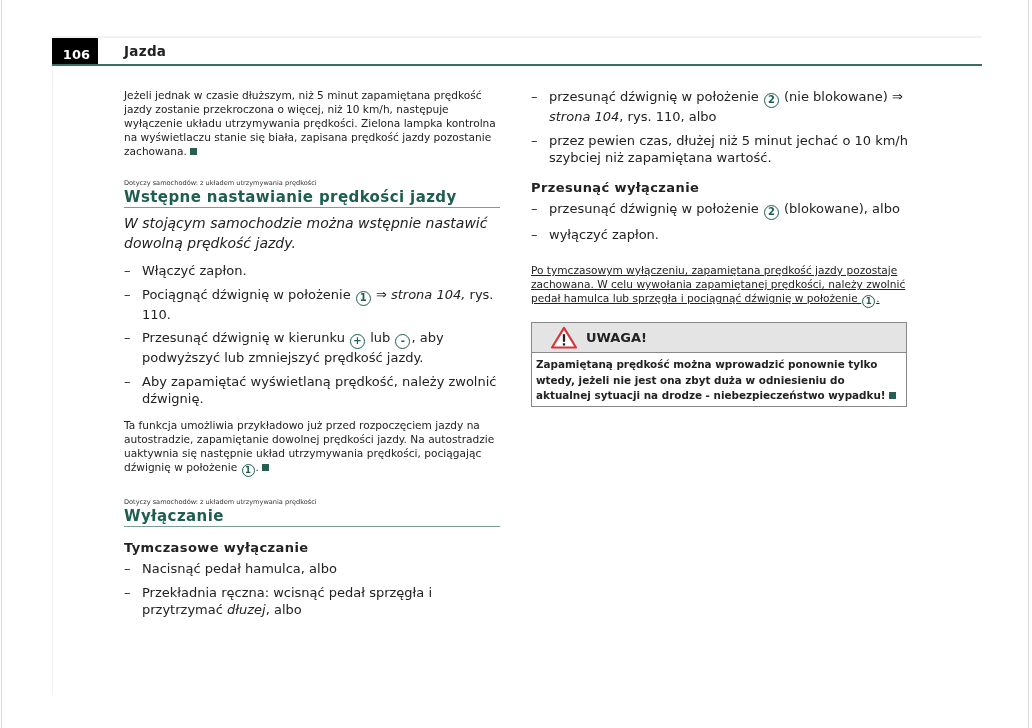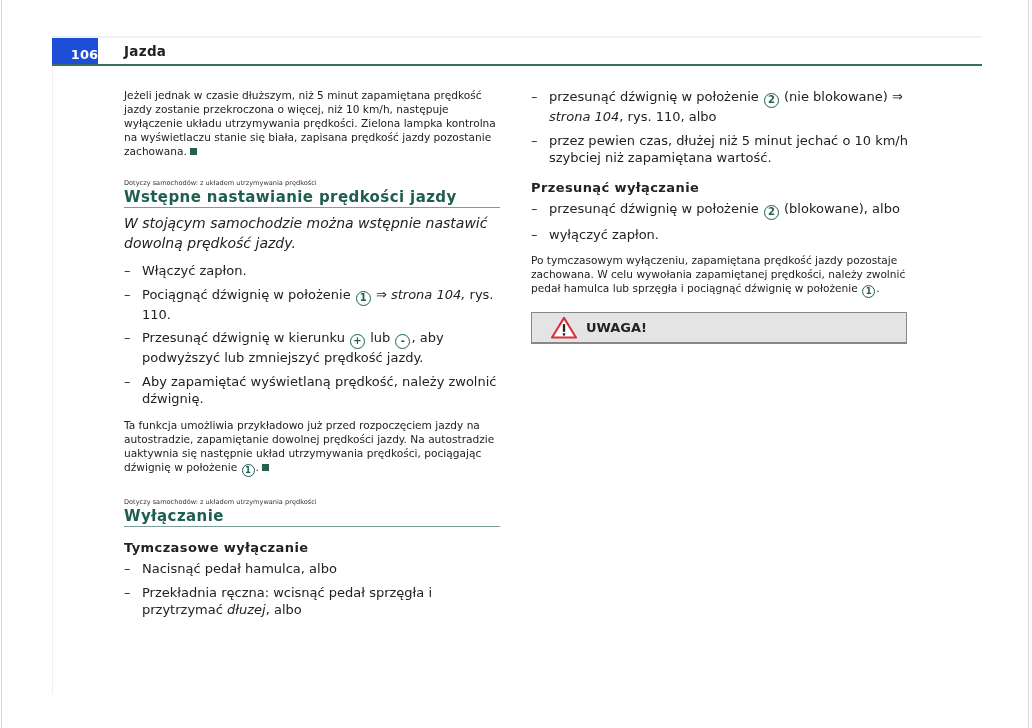--- a/index.html
+++ b/index.html
@@ -2,21 +2,21 @@
 <html><head>
   <meta charset="utf-8">
   <style>
     * { box-sizing: border-box; margin: 0; padding: 0; }
     html, body { width: 1032px; height: 728px; background: #ffffff; overflow: hidden; }
     body { font-family: "DejaVu Sans", sans-serif; color: #222; position: relative; }
     .outer-frame { position: absolute; left: 1px; top: 0; width: 1028px; height: 728px; border-left: 1px solid #d8d8d8; border-right: 1px solid #d8d8d8; }
     .page-left-rule { position: absolute; left: 52px; top: 62px; width: 1px; height: 632px; background: #f0f0f0; }
     .top-rule { position: absolute; left: 52px; top: 36px; width: 930px; height: 2px; background: #f1f2f5; }
     .header-bar { position: absolute; left: 52px; top: 38px; width: 930px; height: 28px; }
-    .page-num { position: absolute; left: 0; top: 0; width: 46px; height: 28px; background: #1d4ed8; color: #fff; font-weight: bold; font-size: 13px; text-align: right; padding-right: 0; padding-top: 9px; }
+    .page-num { position: absolute; left: 0; top: 0; width: 46px; height: 28px; background: #000000; color: #fff; font-weight: bold; font-size: 13px; text-align: right; padding-right: 8px; padding-top: 9px; }
     .chapter-title { position: absolute; left: 72px; top: 5px; font-weight: bold; font-size: 13.5px; color: #222; letter-spacing: 0.3px; }
     .header-line { position: absolute; left: 0; top: 26px; width: 930px; height: 2px; background: #3c6d62; }
 
     .col { position: absolute; top: 88px; }
     .col-left { left: 124px; width: 376px; }
     .col-right { left: 531px; width: 378px; }
 
     .p-small { font-size: 10.6px; line-height: 14.1px; color: #222; margin-bottom: 8px; }
     .square { display: inline-block; width: 7px; height: 7px; background: #265f52; margin-left: 3px; vertical-align: 0; }
     .applies { font-size: 6.6px; color: #333; margin-top: 20px; line-height: 10px; }
@@ -77,25 +77,26 @@
     <li><span class="dash">–</span><span>przesunąć dźwignię w położenie </span><span class="circ">2</span><span> (nie blokowane) </span><span>⇒ </span><span class="it">strona 104</span><span>, rys. 110, albo</span></li>
     <li><span class="dash">–</span><span>przez pewien czas, dłużej niż 5 minut jechać o 10 km/h szybciej niż zapamiętana wartość.</span></li>
   </ul>
 
   <h3 class="sub-title" style="margin-top:12px;">Przesunąć wyłączanie</h3>
   <ul class="list">
     <li><span class="dash">–</span><span>przesunąć dźwignię w położenie </span><span class="circ">2</span><span> (blokowane), albo</span></li>
     <li><span class="dash">–</span><span>wyłączyć zapłon.</span></li>
   </ul>
 
-  <p class="p-small" style="margin-top:10px;"><span>Po tymczasowym wyłączeniu, zapamiętana prędkość jazdy pozostaje zachowana. W celu wywołania zapamiętanej prędkości, należy zwolnić pedał hamulca lub sprzęgła i pociągnąć dźwignię w położenie </span><span class="circ circ-sm">1</span><span>.</span></p>
+  <p class="p-small" style="margin-top:20px;text-decoration:underline;"><span>Po tymczasowym wyłączeniu, zapamiętana prędkość jazdy pozostaje zachowana. W celu wywołania zapamiętanej prędkości, należy zwolnić pedał hamulca lub sprzęgła i pociągnąć dźwignię w położenie </span><span class="circ circ-sm">1</span><span>.</span></p>
 
   <div class="warn-box">
     <div class="warn-head">
       <svg class="warn-icon" viewBox="0 0 28 24">
         <path d="M14 2 L26.5 22.5 L1.5 22.5 Z" fill="#fff" stroke="#d9333a" stroke-width="2.2" stroke-linejoin="round"></path>
         <rect x="12.8" y="8.5" width="2.4" height="8" fill="#222"></rect>
         <rect x="12.8" y="18" width="2.4" height="2.4" fill="#222"></rect>
       </svg>
       <span class="warn-title">UWAGA!</span>
     </div>
+    <div class="warn-body"><span>Zapamiętaną prędkość można wprowadzić ponownie tylko wtedy, jeżeli nie jest ona zbyt duża w odniesieniu do aktualnej sytuacji na drodze - niebezpieczeństwo wypadku!</span><span class="square"></span></div>
   </div>
 </div>
 
 </body></html>

